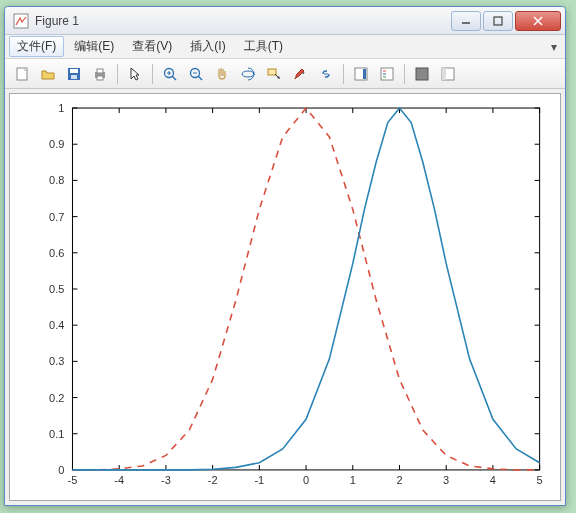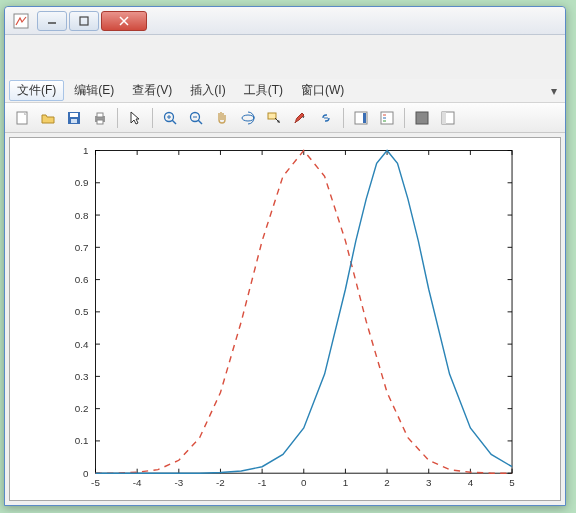--- a/index.html
+++ b/index.html
@@ -61,21 +61,20 @@
     color: #fff;
   }
   .menubar {
     height: 24px;
     background: #f2f2f2;
     display: flex;
     align-items: center;
     padding: 0 4px;
     gap: 2px;
     border-bottom: 1px solid #d4d4d4;
-    margin-top: 44px;
   }
   .menu-item {
     padding: 10px 8px;
     color: #333;
     cursor: default;
   }
   .menu-item.open {
     border: 1px solid #a8c4e6;
     background: linear-gradient(to bottom, #fff, #e6eef8);
     border-radius: 2px;
@@ -125,20 +124,21 @@
 
 <div class="window">
 
   <div class="titlebar">
     <div class="app-icon">
       <svg viewBox="0 0 16 16" width="16" height="16">
         <rect x="1" y="1" width="14" height="14" fill="#fff" stroke="#888"></rect>
         <path d="M3 12 L7 5 L9 9 L13 4" stroke="#d9503f" stroke-width="1.2" fill="none"></path>
       </svg>
     </div>
+    <div class="title-text">Figure 1</div>
     <div class="win-btns">
       <div class="win-btn">
         <svg width="10" height="10">
             <line x1="1" y1="7" x2="9" y2="7" stroke="#444" stroke-width="1.5"></line>
           </svg>
       </div>
       <div class="win-btn">
         <svg width="10" height="10">
             <rect x="1" y="1" width="8" height="8" fill="none" stroke="#444" stroke-width="1.2"></rect>
           </svg>
@@ -150,21 +150,20 @@
       </div>
     </div>
   </div>
 
   <div class="menubar">
     <div class="menu-item open">文件(F)</div>
     <div class="menu-item">编辑(E)</div>
     <div class="menu-item">查看(V)</div>
     <div class="menu-item">插入(I)</div>
     <div class="menu-item">工具(T)</div>
-    <div class="menu-item">窗口(W)</div>
     <div class="menu-chev">▾</div>
   </div>
 
   <div class="toolbar">
     <div class="tbtn">
         <svg width="16" height="16">
           <rect x="3" y="2" width="10" height="12" fill="#fff" stroke="#888"></rect>
           <polygon points="10,2 13,5 10,5" fill="#ccc"></polygon>
         </svg>
       </div>

